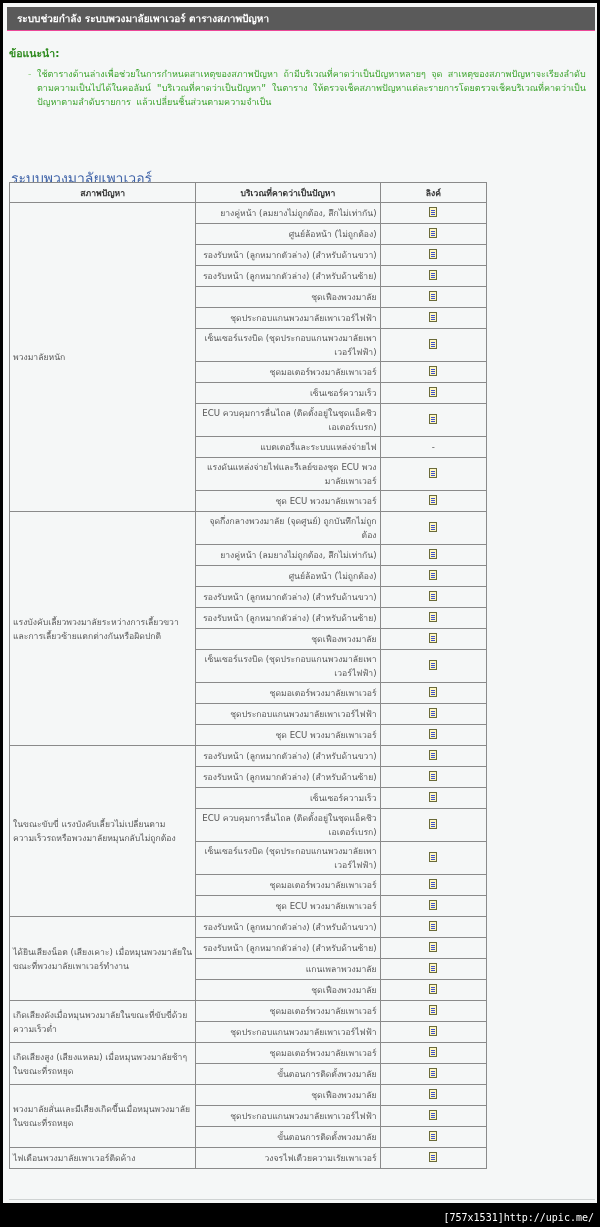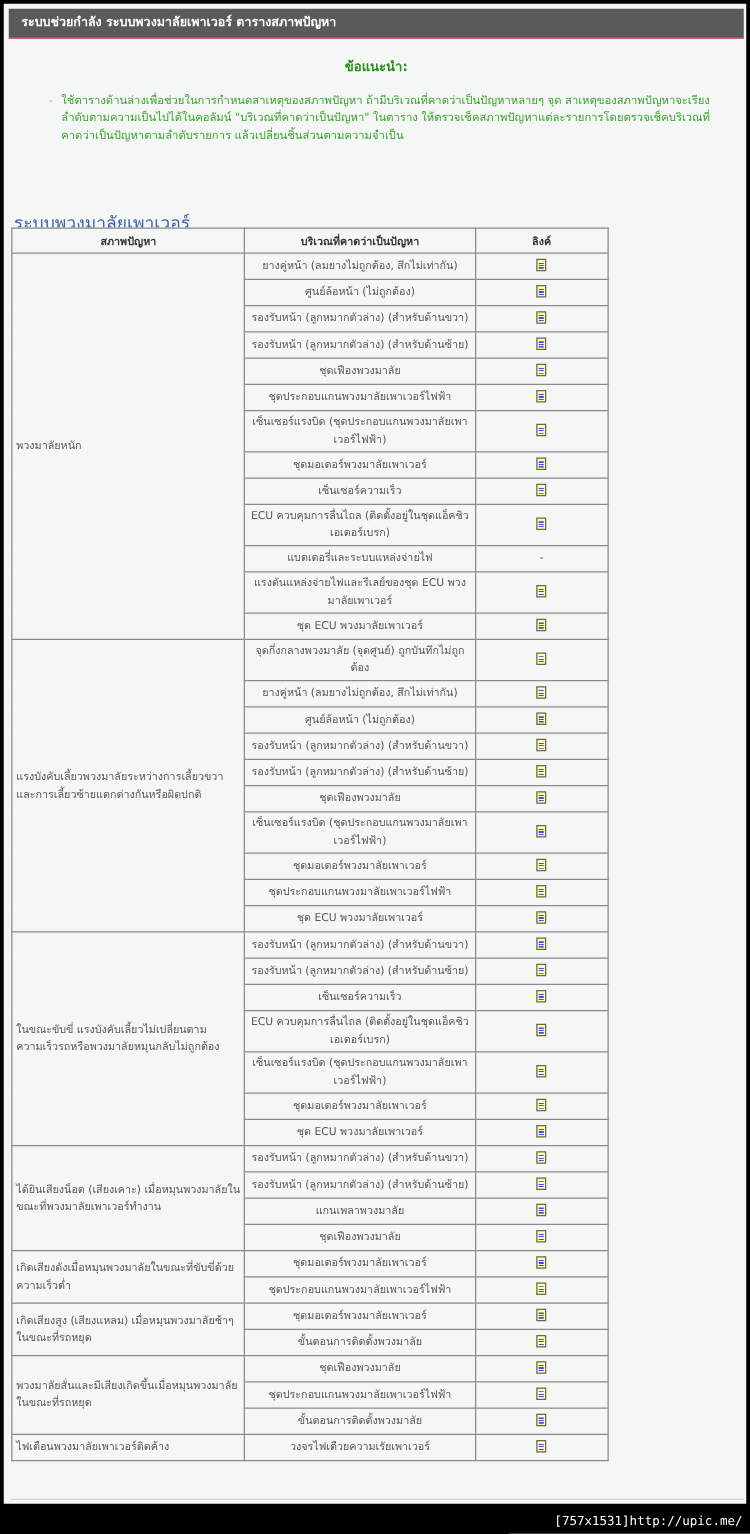--- a/index.html
+++ b/index.html
@@ -1,29 +1,29 @@
 <!DOCTYPE html>
 <html><head>
 <meta charset="utf-8">
 <style>
   html, body { margin:0; padding:0; }
   body { width:600px; height:1227px; background:#000; font-family:"DejaVu Sans", sans-serif; overflow:hidden; position:relative; }
   .page { position:absolute; left:3px; top:3px; width:594px; height:1200px; background:#f5f7f7; }
   .title-bar { position:absolute; left:4px; top:4px; width:588px; height:24px; background:#5a5a5a; border-bottom:1px solid #ec4899; color:#fff; font-size:10px; font-weight:bold; line-height:24px; padding-left:10px; box-sizing:border-box; }
   .advice { position:absolute; left:6px; top:42px; width:584px; }
-  .advice-heading { color:#2e8b1e; font-weight:bold; font-size:10.5px; margin-bottom:6px;text-align:center; }
-  .advice ul { margin:12px; padding-left:28px; list-style:none; }
+  .advice-heading { color:#2e8b1e; font-weight:bold; font-size:10.5px; margin-bottom:6px; }
+  .advice ul { margin:0; padding-left:28px; list-style:none;font-family:Liberation Mono, monospace; }
   .advice li { color:#3aa32a; font-size:9px; line-height:14px; position:relative; }
   .advice li::before { content:"-"; position:absolute; left:-10px; color:#8fcf7f; }
   .section-title { position:absolute; left:8px; top:164px; color:#3f63a8; font-size:14px; }
   table.grid { position:absolute; left:6px; top:179px; width:478px; border-collapse:collapse; font-size:8.6px; color:#555; background:#f5f7f7; }
   table.grid th, table.grid td { border:1px solid #8a8a8a; padding:2px 3px; vertical-align:middle; }
   table.grid th { font-weight:bold; color:#333; text-align:center; height:15px; }
   td.cond { width:215px; text-align:left; line-height:14px; }
-  td.area { width:212px; text-align:center; line-height:14px; height:16px; }
+  td.area { width:212px; text-align:right; line-height:14px; height:16px; }
   td.link { text-align:center; width:120px; }
   .doc-icon { display:inline-block; width:8px; height:10px; background:#fff8c4; border:1px solid #6a6a3a; position:relative; box-sizing:border-box; }
   .doc-icon::after { content:""; position:absolute; left:1px; top:2px; width:4px; height:5px; background:repeating-linear-gradient(#3d4fc9 0 1px, transparent 1px 2px); }
   .dash { color:#555; }
   .footer-bar { position:absolute; left:6px; top:1196px; width:586px; height:3px; border-top:1px solid #cfd3d3; }
   .watermark { position:absolute; right:6px; bottom:4px; color:#fff; font-family:"DejaVu Sans Mono", monospace; font-size:10px; }
 </style>
 </head>
 <body>
 

